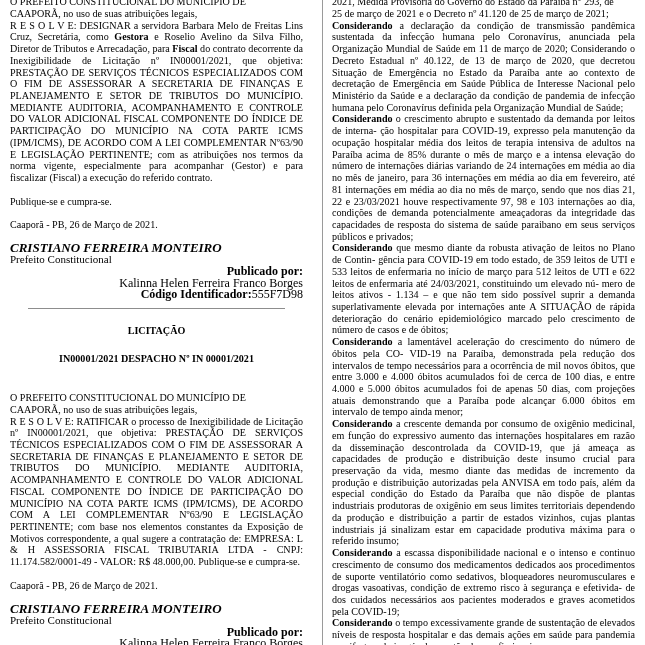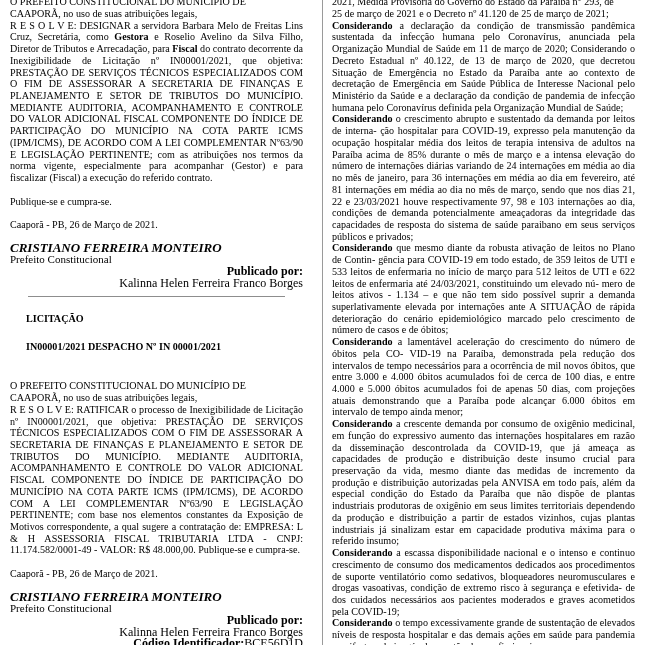--- a/index.html
+++ b/index.html
@@ -67,21 +67,21 @@
   }
 
   hr.sep {
     border: none;
     border-top: 1px solid #8d8d8d;
     margin: 7px 18px 8px 18px;
     height: 0;
   }
 
   .heading {
-    text-align: left;
+    text-align: center;
     font-weight: bold;
     font-size: 10.1px;
     line-height: 11.72px;
     margin: 16px;
   }
 
   .pub-block {
     text-align: right;
     font-size: 12px;
     line-height: 11.72px;
@@ -132,20 +132,21 @@
 
     <p class="justify">Caaporã - PB, 26 de Março de 2021.</p>
 
     <div class="blank"></div>
 
     <p class="sig-name">CRISTIANO FERREIRA MONTEIRO</p>
     <p class="sig-role">Prefeito Constitucional</p>
 
     <p class="pub-block"><span class="pub-label">Publicado por:</span></p>
     <p class="pub-block"><span>Kalinna Helen Ferreira Franco Borges</span></p>
+    <p class="pub-block"><span class="code-label">Código Identificador:</span><span>555F7D98</span></p>
 
     <hr class="sep">
 
     <p class="heading">LICITAÇÃO</p>
     <p class="heading">IN00001/2021 DESPACHO Nº IN 00001/2021</p>
 
     <div class="blank"></div>
 
     <p class="justify">O PREFEITO CONSTITUCIONAL DO MUNICÍPIO DE</p>
     <p class="justify">CAAPORÃ, no uso de suas atribuições legais,</p>

